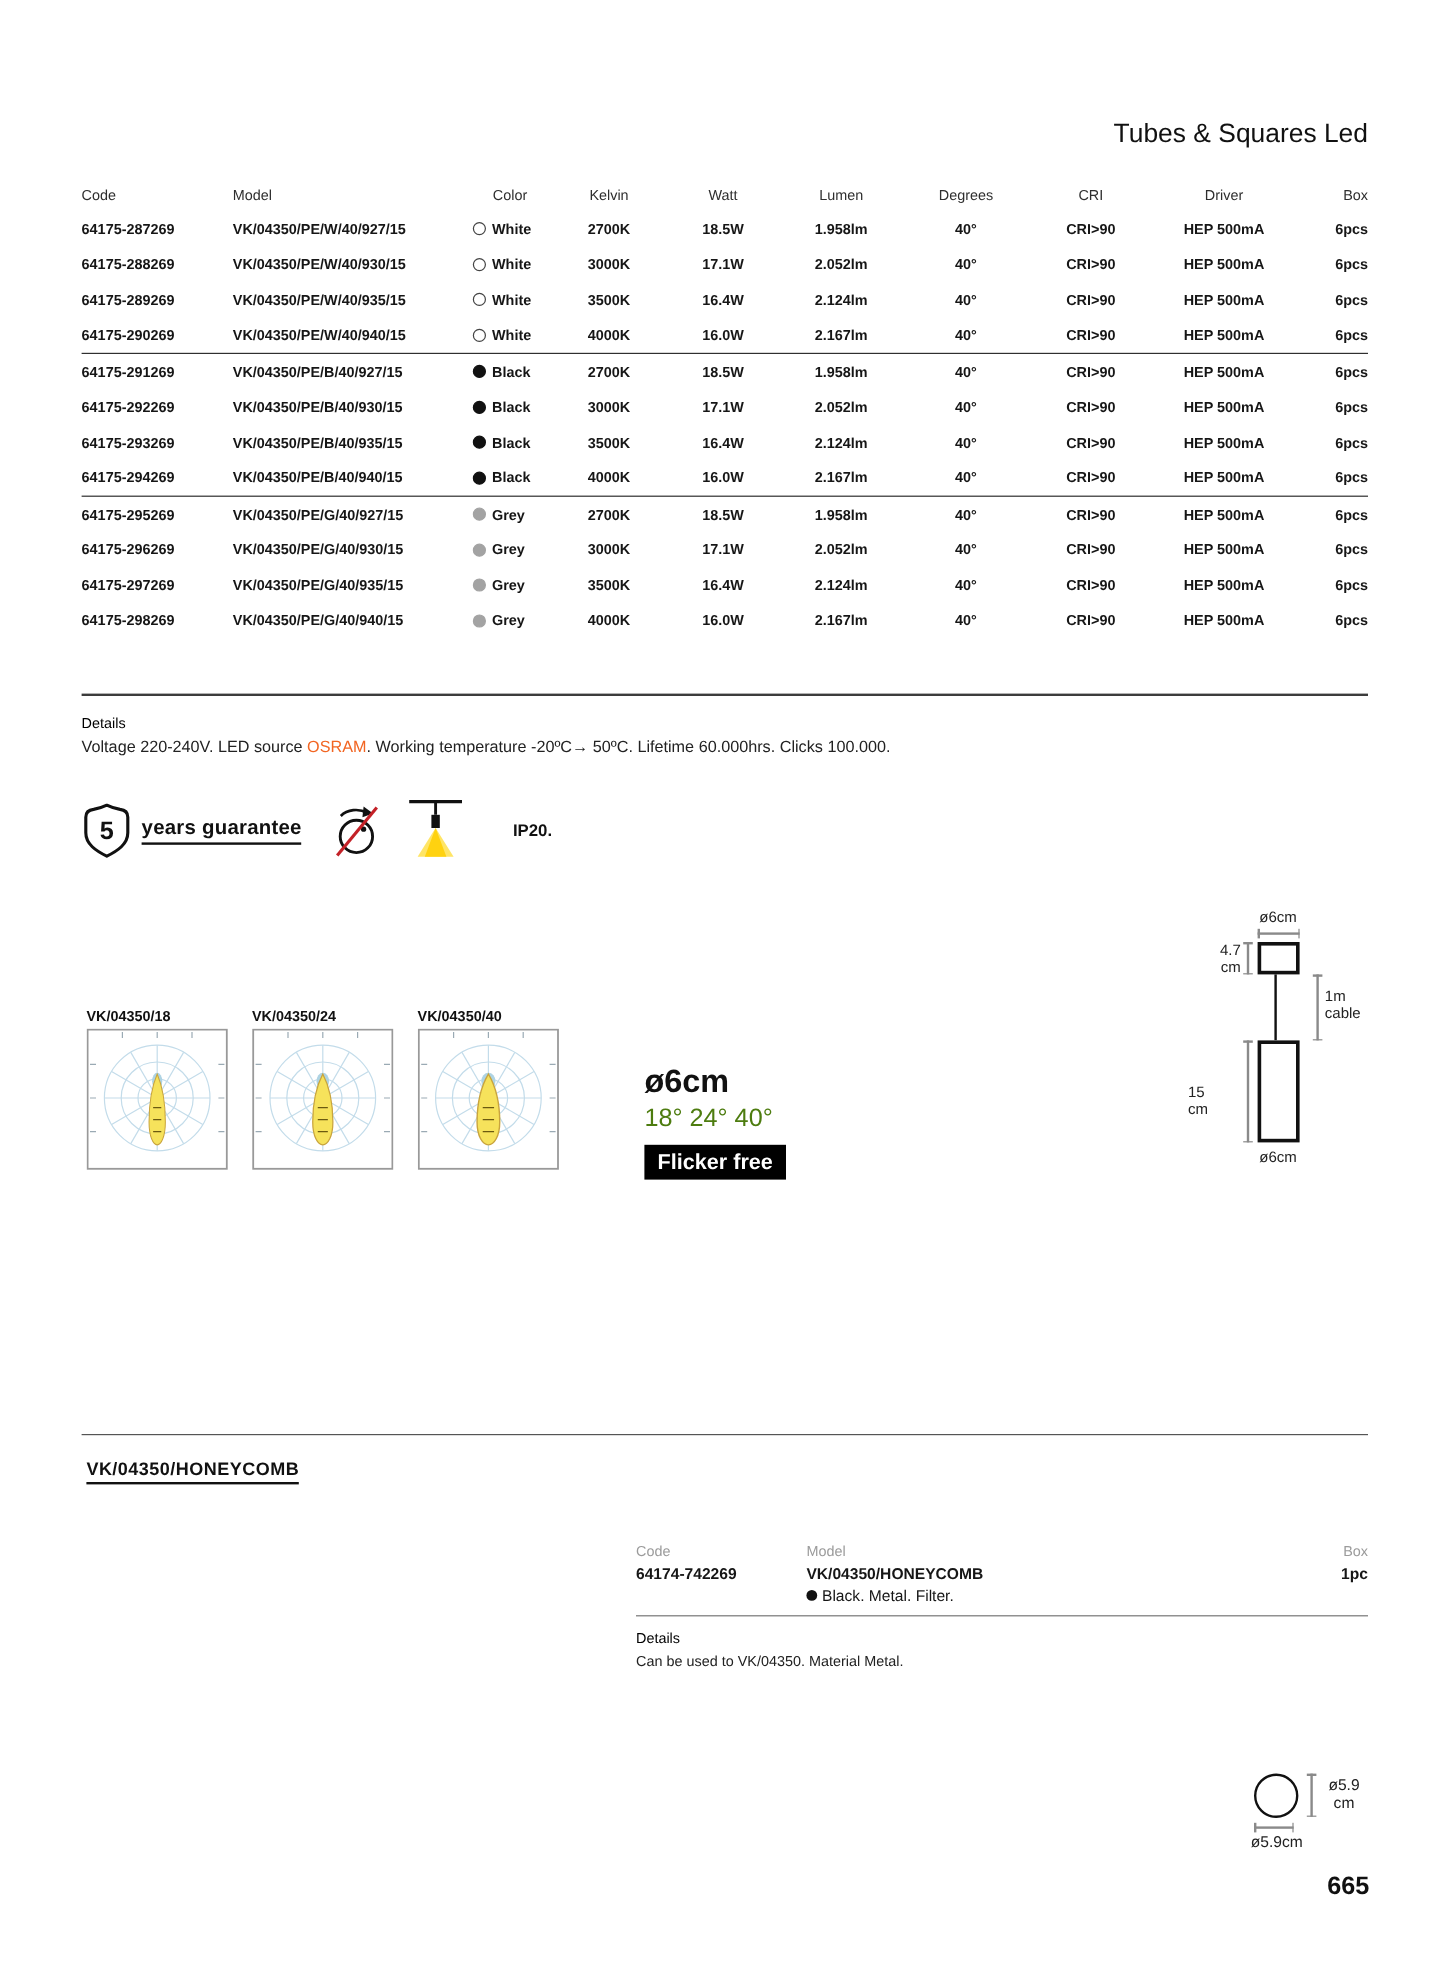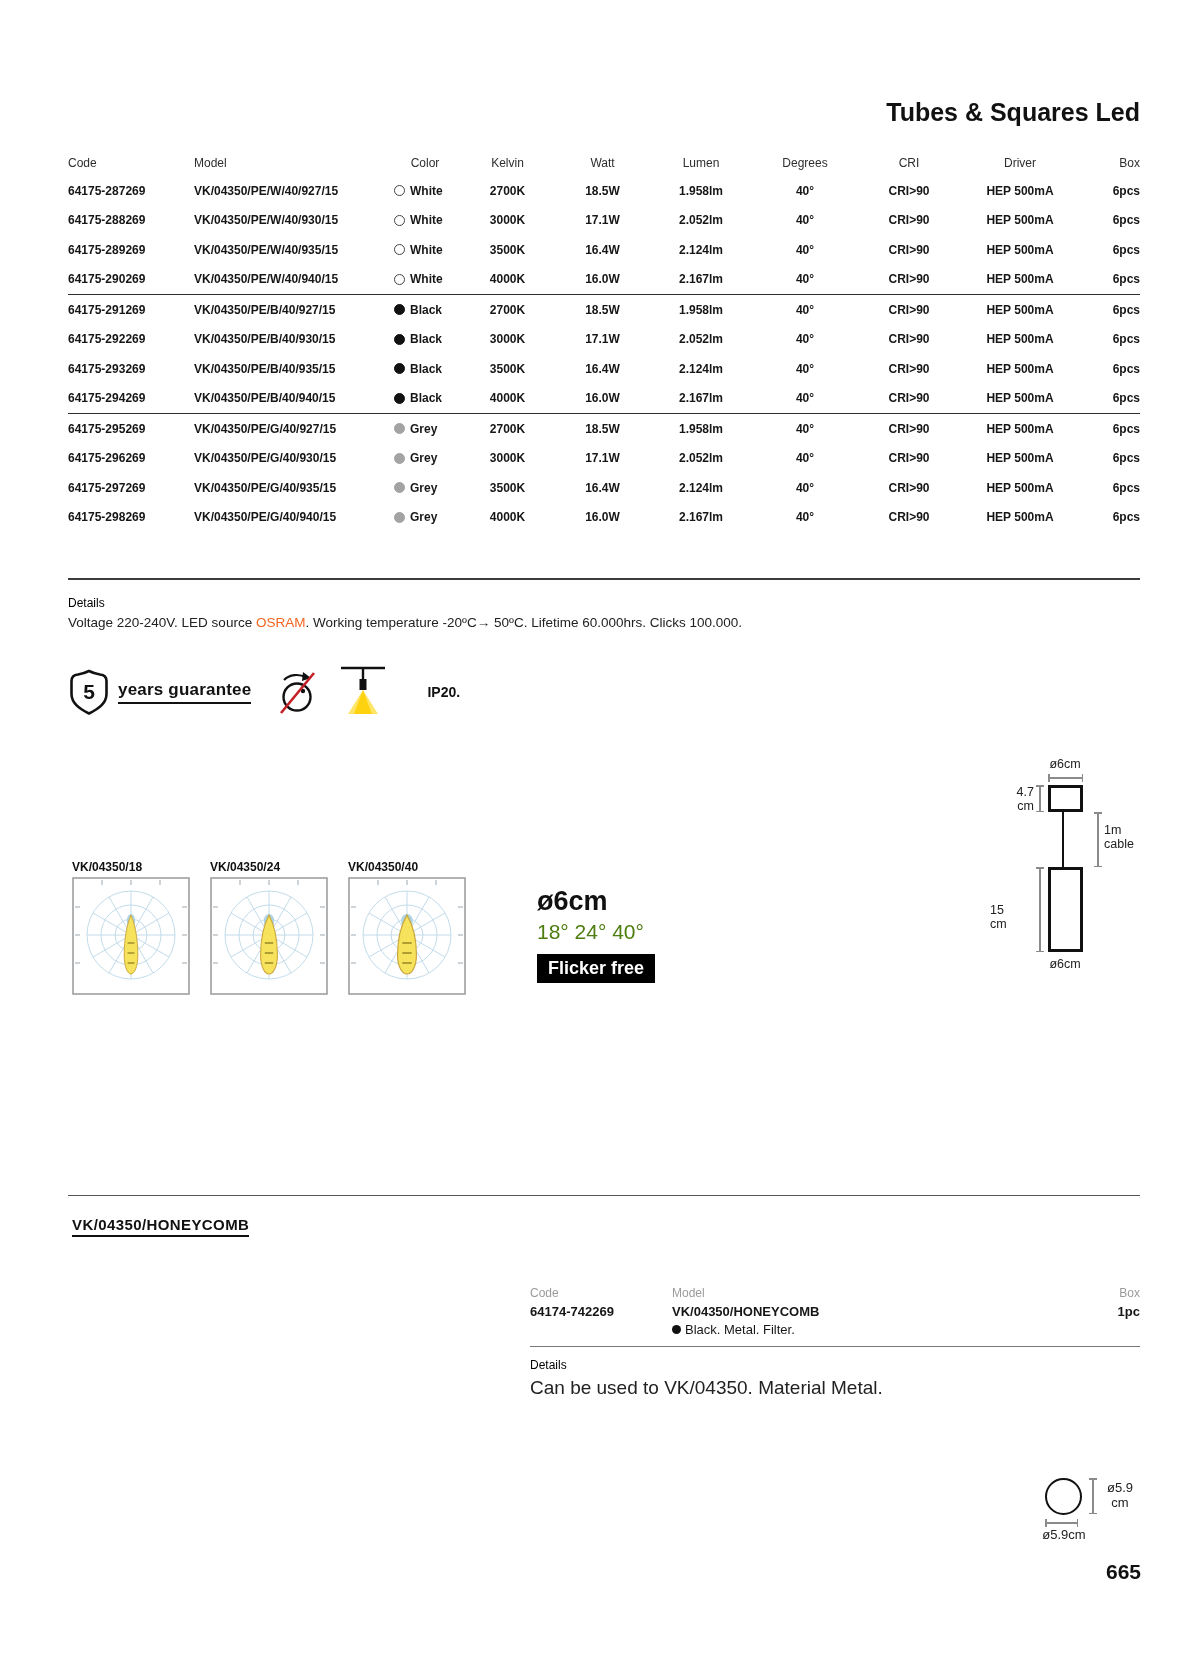--- a/index.html
+++ b/index.html
@@ -1,20 +1,20 @@
 <!DOCTYPE html>
 <html><head>
 <meta charset="utf-8">
 <style>
   html,body{margin:0;padding:0;background:#fff;}
   .page{position:relative;width:1200px;height:1657px;background:#fff;overflow:hidden;
         font-family:"Liberation Sans",sans-serif;color:#1b1b1b;}
 
   
-  .page-title{position:absolute;top:98px;right:60px;font-size:25px;font-weight:700;color:#111;}
+  .page-title{position:absolute;top:98px;right:60px;font-size:22px;font-weight:400;color:#111;}
 
   
   .ptable{position:absolute;left:68px;top:150px;width:1072px;font-size:12px;}
   .tgrid{display:grid;grid-template-columns:126px 196px 70px 95px 95px 102px 106px 102px 120px 60px;align-items:center;}
   .thead{height:26px;color:#2e2e2e;font-weight:400;}
   .trow{height:29.5px;font-weight:700;color:#161616;}
   .trow.divider{border-bottom:1.5px solid #2f2f2f;}
   .c-left{text-align:left;}
   .c-center{text-align:center;}
   .c-right{text-align:right;}
@@ -35,21 +35,21 @@
   
   .guarantee-row{position:absolute;left:68px;top:666px;display:flex;align-items:center;height:52px;}
   .shield-wrap{position:relative;width:42px;height:48px;}
   .guarantee-text{font-size:17px;font-weight:700;color:#111;border-bottom:2px solid #111;
                   padding-bottom:2px;margin-left:8px;letter-spacing:.2px;}
   .icon-nodim{margin-left:24px;}
   .icon-pendant{margin-left:18px;}
   .ip-rating{margin-left:38px;font-size:14px;font-weight:700;color:#111;}
 
   
-  .diagrams{position:absolute;left:72px;top:860px;display:flex;justify-content:space-between;}
+  .diagrams{position:absolute;left:72px;top:840px;display:flex;justify-content:space-between;}
   .diagram{width:118px;margin-right:20px;}
   .diagram-label{font-size:12px;font-weight:700;margin-bottom:3px;color:#111;}
 
   
   .spec-block{position:absolute;left:537px;top:886px;}
   .spec-diameter{font-size:27px;font-weight:700;color:#111;}
   .spec-angles{font-size:21px;margin-top:3px;color:#4d7c0f;}
   .flicker-badge{display:inline-block;margin-top:10px;background:#000;color:#fff;
                  font-size:18px;font-weight:700;padding:4px 11px;}
 
@@ -81,21 +81,21 @@
 
   .hc-info .lbl{font-size:12px;color:#9b9b9b;}
   .hc-info .val{font-size:13px;font-weight:700;color:#161616;}
   .hc-code{position:absolute;left:530px;top:1286px;}
   .hc-model{position:absolute;left:672px;top:1286px;}
   .hc-box{position:absolute;right:60px;top:1286px;text-align:right;}
   .hc-colorline{font-size:13px;margin-top:3px;color:#161616;}
   .hc-colorline .dot{display:inline-block;width:9px;height:9px;border-radius:50%;background:#111;margin-right:4px;}
   #hc-rule2{left:530px;top:1346px;width:610px;background:#777;}
   .hc-details{position:absolute;left:530px;top:1358px;}
-  .hc-usage{font-size:19px;margin-top:5px;color:#222;}
+  .hc-usage{font-size:12px;margin-top:5px;color:#222;}
 
   
   .circle-diagram{position:absolute;left:1040px;top:1477px;width:160px;height:75px;font-size:13px;color:#222;}
   .cd-circle{position:absolute;left:5px;top:1px;width:33px;height:33px;border:2px solid #111;border-radius:50%;}
   .cd-sidelabel{position:absolute;left:58px;top:3px;width:44px;text-align:center;line-height:15px;}
   .cd-bottomlabel{position:absolute;left:-11px;top:50px;width:70px;text-align:center;}
 
   .page-number{position:absolute;right:59px;top:1560px;font-size:21px;font-weight:700;color:#111;}
 
   .seg-b{font-weight:400;}

